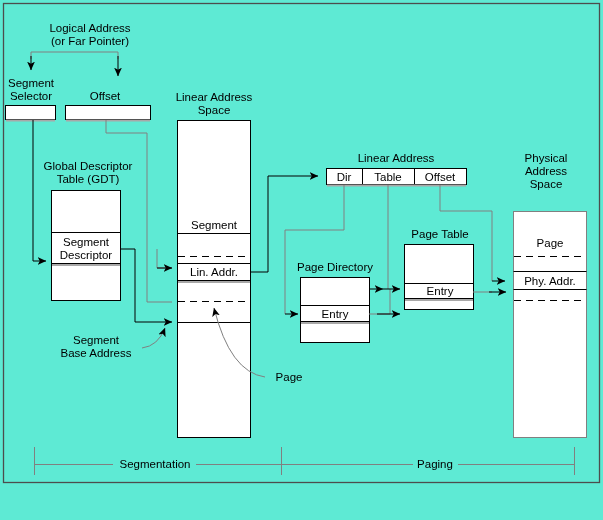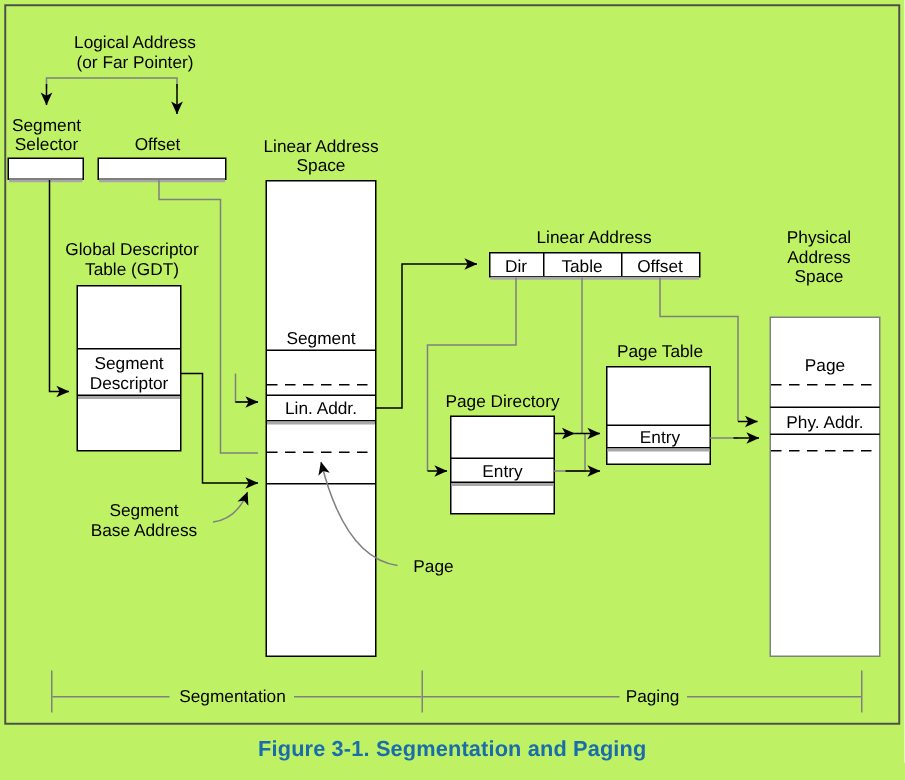--- a/index.html
+++ b/index.html
@@ -1,17 +1,17 @@
 <!DOCTYPE html>
 <html><head>
 <meta charset="utf-8">
 <style>
   html,body{margin:0;padding:0;background:#ffffff;}
   body{width:603px;height:520px;font-family:"Liberation Sans",sans-serif;}
-  #fig{position:relative;width:603px;height:520px;overflow:hidden;background:#bef264;}
+  #fig{position:relative;width:603px;height:520px;overflow:hidden;background:#5eead4;}
   #svgroot{position:absolute;left:0;top:0;width:603px;height:520px;}
   .cap{position:absolute;left:0;top:492px;width:603px;text-align:center;
        font-size:14.5px;font-weight:bold;letter-spacing:.1px;}
   svg text{font-family:"Liberation Sans",sans-serif;fill:#000;}
   .t{font-size:11.5px;}
   .bx{fill:#fff;stroke:#000;stroke-width:1;}
   .bxg{fill:#fff;stroke:#808080;stroke-width:1;}
   .ln{stroke:#000;stroke-width:1;fill:none;}
   .lng{stroke:#808080;stroke-width:1;fill:none;}
   .dash{stroke:#000;stroke-width:1;fill:none;stroke-dasharray:7 5;}
@@ -144,14 +144,13 @@
     <line class="lng" x1="281.5" y1="447" x2="281.5" y2="475"></line>
     <line class="lng" x1="574.5" y1="447" x2="574.5" y2="475"></line>
     <line class="lng" x1="35" y1="464.5" x2="113" y2="464.5"></line>
     <line class="lng" x1="196" y1="464.5" x2="281" y2="464.5"></line>
     <text class="t" x="155" y="468" text-anchor="middle">Segmentation</text>
     <line class="lng" x1="282" y1="464.5" x2="413" y2="464.5"></line>
     <line class="lng" x1="458" y1="464.5" x2="574" y2="464.5"></line>
     <text class="t" x="435" y="468" text-anchor="middle">Paging</text>
   </svg>
 
-  <div class="cap" style="color: rgb(26, 108, 171);">Figure 3-1.  Segmentation and Paging</div>
 </div>
 
 </body></html>

